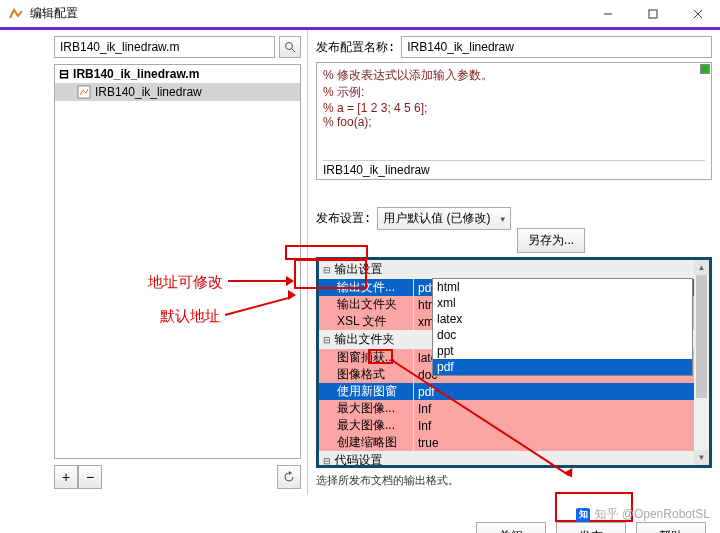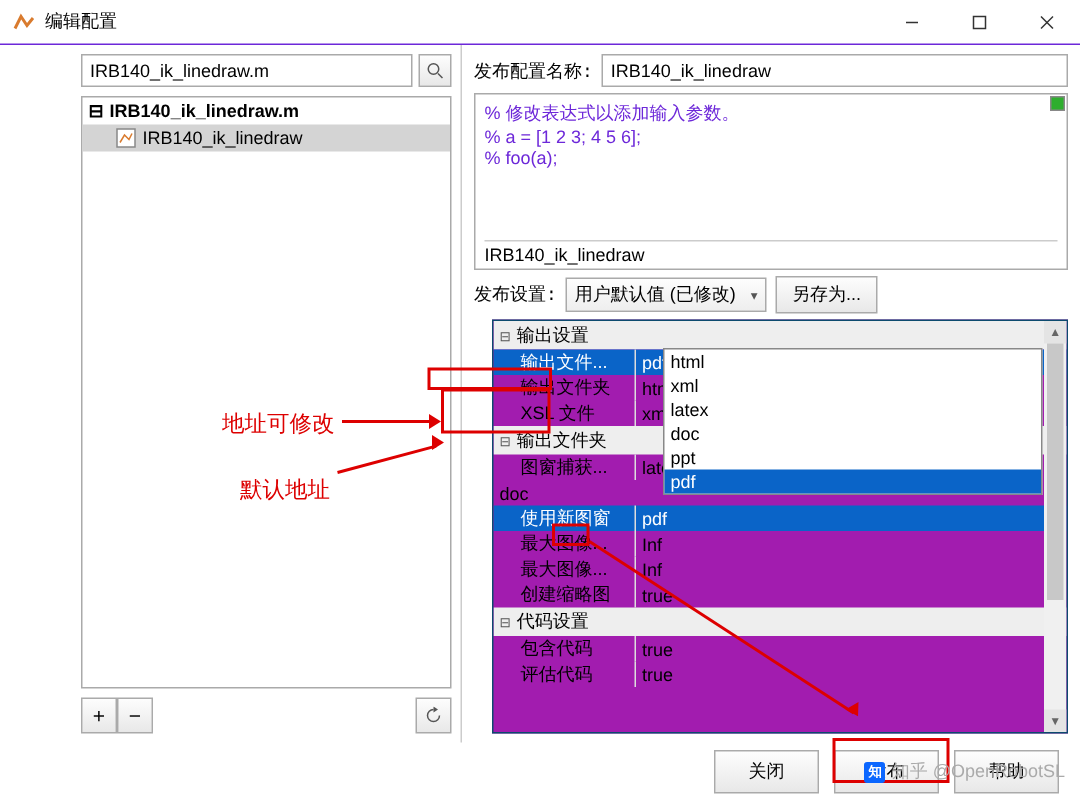--- a/index.html
+++ b/index.html
@@ -1,18 +1,18 @@
 <!DOCTYPE html>
 <html><head>
 <meta charset="utf-8">
 <style>
 * { box-sizing: border-box; margin: 0; padding: 0; font-family: "Microsoft YaHei", "Segoe UI", sans-serif; font-size: 12px; }
 body { background: #fff; width: 720px; height: 533px; overflow: hidden; position: relative; }
 
-.titlebar { height: 30px; background: #fff; display: flex; align-items: center; padding: 0 0 0 8px; border-bottom: 1px solid #6d28d9; }
+.titlebar { height: 30px; background: #fff; display: flex; align-items: center; padding: 0 0 0 8px; border-bottom: 3px solid #6d28d9; }
 .titlebar-icon { width: 16px; height: 16px; margin-right: 6px; }
 .title-text { flex: 1; color: #000; }
 .win-btns { display: flex; height: 100%; }
 .win-btn { width: 45px; height: 100%; display: flex; align-items: center; justify-content: center; color: #333; }
 
 .content { display: flex; height: 465px; }
 .left-pane { width: 260px; border-right: 1px solid #ccc; padding: 6px; display: flex; flex-direction: column; margin-left: 48px; }
 .search-row { display: flex; gap: 4px; margin-bottom: 6px; }
 .search-input { flex: 1; border: 1px solid #aaa; padding: 3px 5px; background: #fff; }
 .search-btn { width: 22px; border: 1px solid #aaa; background: linear-gradient(#fdfdfd,#e8e8e8); display:flex; align-items:center; justify-content:center; }
@@ -25,29 +25,29 @@
 .left-bottom { display:flex; gap:0; margin-top:6px; }
 .btn-sq { width:24px; height:24px; border:1px solid #aaa; background:linear-gradient(#fdfdfd,#e8e8e8); display:flex; align-items:center; justify-content:center; font-size:14px; }
 .left-bottom .spacer { flex:1; }
 
 .right-pane { flex: 1; padding: 6px 8px; display:flex; flex-direction:column; gap:4px; position:relative; overflow:hidden;}
 .row { display:flex; align-items:center; gap:6px; }
 .lbl { white-space: nowrap; font-family: Liberation Mono, monospace; }
 .text-input { flex:1; border:1px solid #aaa; padding:3px 5px; background:#fff; }
 
 .expr-box { border:1px solid #aaa; background:#fff; height:118px; padding:4px 6px; font-family: Consolas, monospace; font-size:12px; position:relative; }
-.expr-box .c { color:#6d28d9; }
+.expr-box .c { color:#7f1d1d; }
 .expr-footer { position:absolute; bottom:2px; left:6px; color:#000; border-top:1px solid #ccc; width:calc(100% - 12px); padding-top:2px; }
 .green-bar { position:absolute; right:1px; top:1px; width:10px; height:10px; background:#2eae2e; border:1px solid #888; }
 
 .combo { border:1px solid #aaa; padding:2px 5px; background:linear-gradient(#fdfdfd,#eee); display:flex; align-items:center; gap:6px; }
 .combo::after { content:"▾"; font-size:9px; color:#555; margin-left:4px; }
-.btn { border:1px solid #aaa; padding:3px 10px; background:linear-gradient(#fdfdfd,#e8e8e8); }
-
-.prop-grid { flex:1; border:1px solid #0c4a6e; background:#a21caf; overflow:hidden; position:relative;margin-left:12px; }
+.btn { border:1px solid #aaa; padding:3px 10px; background:linear-gradient(#fdfdfd,#e8e8e8);margin-top:44px; }
+
+.prop-grid { flex:1; border:3px solid #0c4a6e; background:#fca5a5; overflow:hidden; position:relative; }
 .prop-inner { position:absolute; inset:0; overflow:auto; }
 .grp-h { background:#eee; padding:1px 4px; display:flex; align-items:center; gap:4px; }
 .grp-h::before { content:"⊟"; font-size:9px; color:#555; }
 .prow { display:flex; height:17px; align-items:center; }
 .pname { width:95px; padding-left:18px; border-right:1px solid #ddd; overflow:hidden; white-space:nowrap; }
 .pval { flex:1; padding-left:4px; }
 .sel-row { background:#0a64c8 !important; color:#fff !important; }
 .sel-row .pval { color:#fff; }
 .dropdown-open { position:absolute; left:113px; right:16px; top:18px; background:#fff; border:1px solid #888; z-index:5; }
 .dropdown-open .opt { padding:1px 4px; height:16px; }
@@ -143,20 +143,21 @@
   </div>
 
   <div class="right-pane">
     <div class="row">
       <span class="lbl">发布配置名称:</span>
       <input class="text-input" value="IRB140_ik_linedraw" style="">
     </div>
     <div class="expr-box">
       <div class="green-bar"></div>
       <div class="c">% 修改表达式以添加输入参数。</div>
+      <div class="c">% 示例:</div>
       <div class="c">%   a = [1 2 3; 4 5 6];</div>
       <div class="c">%   foo(a);</div>
       <div class="expr-footer">IRB140_ik_linedraw</div>
     </div>
     <div class="row">
       <span class="lbl">发布设置:</span>
       <div class="combo">
           <span>用户默认值 (已修改)</span>
         </div>
       <button class="btn">另存为...</button>
@@ -189,20 +190,21 @@
             <div class="pval">xml</div>
           </div>
         <div class="grp-h">
             <span>输出文件夹</span>
           </div>
         <div class="prow">
             <div class="pname">图窗捕获...</div>
             <div class="pval">latex</div>
           </div>
         <div class="prow">
+            <div class="pname">图像格式</div>
             <div class="pval">doc</div>
           </div>
         <div class="prow sel-row">
             <div class="pname">使用新图窗</div>
             <div class="pval">pdf</div>
           </div>
         <div class="prow">
             <div class="pname">最大图像...</div>
             <div class="pval">Inf</div>
           </div>
@@ -227,31 +229,32 @@
           </div>
       </div>
       <div class="scrollbar-v">
         <div class="sb-btn">▲</div>
         <div class="sb-track">
             <div class="sb-thumb"></div>
           </div>
         <div class="sb-btn">▼</div>
       </div>
     </div>
+    <div class="help-text">选择所发布文档的输出格式。</div>
   </div>
 </div>
 
 <div class="bottom-bar">
   <button class="btn">关闭</button>
   <button class="btn">发布</button>
   <button class="btn">帮助</button>
 </div>
 
 <div class="anno" style="left:148px; top:273px;">地址可修改</div>
-<div class="anno" style="left:160px; top:317px;">默认地址</div>
+<div class="anno" style="left:160px; top:307px;">默认地址</div>
 <div class="red-box" style="left:285px; top:245px; width:83px; height:15px;"></div>
 <div class="red-box" style="left:294px; top:259px; width:73px; height:30px;"></div>
 <div class="red-box" style="left:368px; top:349px; width:25px; height:15px;"></div>
 <div class="red-box" style="left:555px; top:492px; width:78px; height:30px;"></div>
 
 <div class="red-line" style="left:228px; top:280px; width:58px; height:2px;"></div>
 <div class="arrow" style="left:286px; top:276px; border-left:8px solid #d00; border-top:5px solid transparent; border-bottom:5px solid transparent;"></div>
 <div class="red-line" style="left:225px; top:314px; width:68px; height:2px; transform:rotate(-15deg); transform-origin:left center;"></div>
 <div class="arrow" style="left:288px; top:290px; border-left:8px solid #d00; border-top:5px solid transparent; border-bottom:5px solid transparent;"></div>
 <div class="red-line" style="left:393px; top:360px; width:210px; height:2px; transform:rotate(33deg); transform-origin:left center;"></div>

